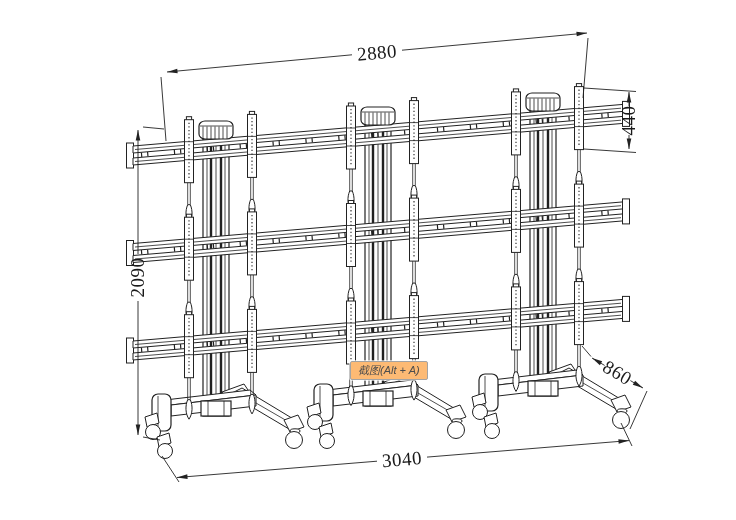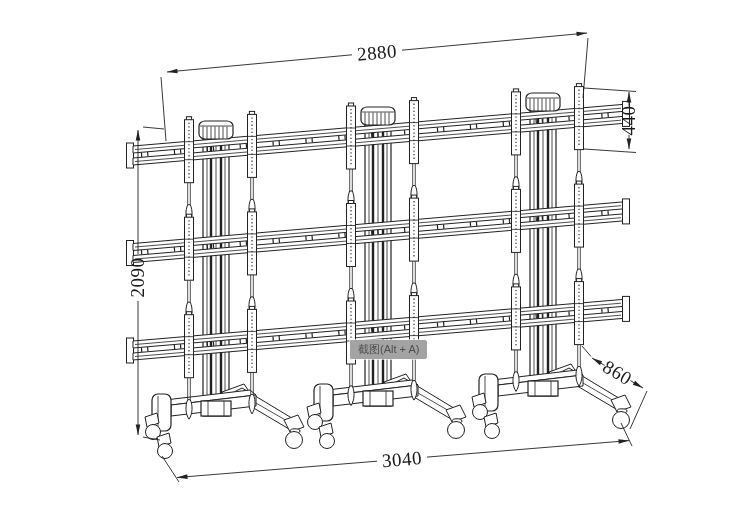--- a/index.html
+++ b/index.html
@@ -11,24 +11,24 @@
   .f2{fill:#fff;stroke:#222;stroke-width:1.2;}
   .s8{fill:none;stroke:#222;stroke-width:0.8;}
   .s24{fill:none;stroke:#222;stroke-width:2.4;}
   .dim{fill:none;stroke:#222;stroke-width:0.9;}
   .arr{fill:#222;stroke:none;}
   .dimtxt{font-family:"Liberation Serif",serif;font-size:19px;fill:#1a1a1a;
           text-anchor:middle;dominant-baseline:central;letter-spacing:.5px;}
   .holes{fill:none;stroke:#222;stroke-width:1.1;stroke-dasharray:1.3 2.3;}
   .ticks{fill:none;stroke:#222;stroke-width:4.6;stroke-dasharray:1.2 5 1.2 25.6;}
   
-  #tooltip{position:absolute;left:350px;top:340px;height:15px;line-height:15px;
-           background:#a3a3a3;border:1px solid #a3a3a3;border-radius:2px;
+  #tooltip{position:absolute;left:350px;top:361px;height:15px;line-height:15px;
+           background:#fdba74;border:1px solid #a3a3a3;border-radius:2px;
            padding:1px 7px;font-size:11px;color:#4d4d4d;white-space:nowrap;
-           box-shadow:0 0 0 1px rgba(255,255,255,.6);}
+           box-shadow:0 0 0 1px rgba(255,255,255,.6);font-style:italic;}
 </style>
 </head>
 <body>
 
 <div id="stage">
 <svg width="736" height="520" viewBox="0 0 736 520">
   <defs>
 
     <path id="arr" d="M0,0 L10.5,2.3 L10.5,-2.3 Z"></path>
 

